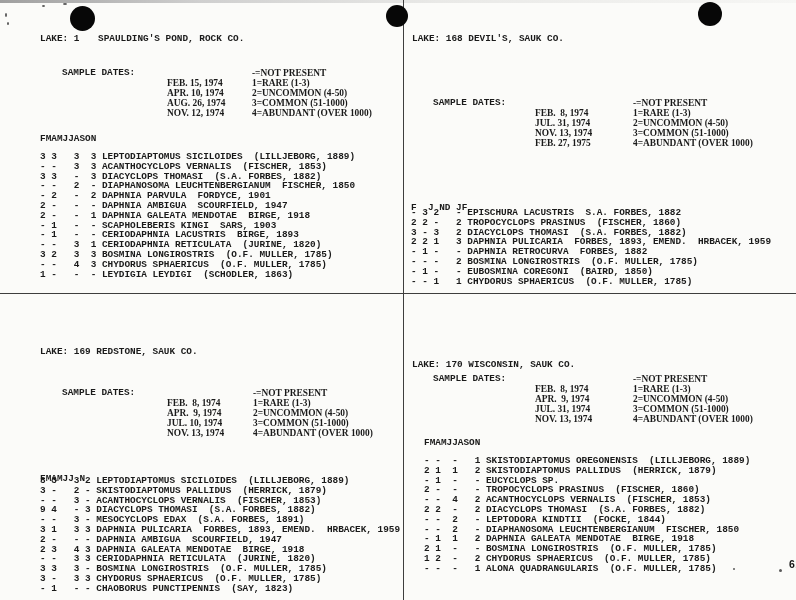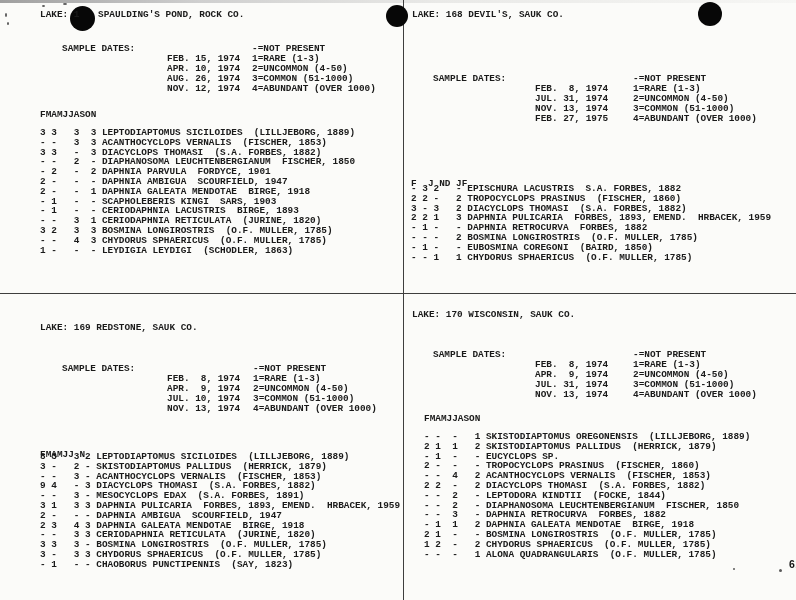--- a/index.html
+++ b/index.html
@@ -1,21 +1,21 @@
 <!DOCTYPE html>
 <html><head>
 <meta charset="utf-8">
 <style>
   html,body{margin:0;padding:0;background:#ffffff;}
   .page{position:relative;width:796px;height:600px;background:#fbfbf9;overflow:hidden;}
   
   .ln{font:700 9.4px/9.8px "Liberation Mono","DejaVu Sans Mono",monospace;
       color:#1a1a1a;white-space:pre;letter-spacing:0;}
-  .abs{position:absolute;}
-  .dl .ln{line-height:10px;}
+  .abs{position:absolute;margin-top:24px;}
+  .dl .ln{line-height:10px;font-family:Liberation Serif, serif;}
   .rows .ln{line-height:9.8px;}
   .vline{position:absolute;left:403px;top:0;width:1px;height:600px;background:#3e3e3e;}
   .hline{position:absolute;left:0;top:293px;width:796px;height:1px;background:#3e3e3e;}
   .hole{position:absolute;background:#070707;border-radius:50%;}
   .scan-edge{position:absolute;left:0;top:0;width:796px;height:3px;
       background:linear-gradient(90deg,#9f9f9f,#cfcfcf 25%,#e9e9e7 55%,#f6f6f4);}
   .speck{position:absolute;background:#5a5a5a;border-radius:50%;}
   .pagenum{position:absolute;font:700 10.5px/11px "Liberation Sans","DejaVu Sans",sans-serif;
       color:#141414;letter-spacing:0.5px;margin-left:45px;}
 </style>
@@ -137,21 +137,21 @@
         <div class="ln"><span>2 -   - - </span><span>DAPHNIA AMBIGUA  SCOURFIELD, 1947</span></div>
         <div class="ln"><span>2 3   4 3 </span><span>DAPHNIA GALEATA MENDOTAE  BIRGE, 1918</span></div>
         <div class="ln"><span>- -   3 3 </span><span>CERIODAPHNIA RETICULATA  (JURINE, 1820)</span></div>
         <div class="ln"><span>3 3   3 - </span><span>BOSMINA LONGIROSTRIS  (O.F. MULLER, 1785)</span></div>
         <div class="ln"><span>3 -   3 3 </span><span>CHYDORUS SPHAERICUS  (O.F. MULLER, 1785)</span></div>
         <div class="ln"><span>- 1   - - </span><span>CHAOBORUS PUNCTIPENNIS  (SAY, 1823)</span></div>
       </div>
   </div>
 
   <div>
-    <div class="ln abs" style="left:412px;top:310px">LAKE: 170 WISCONSIN, SAUK CO.</div>
+    <div class="ln abs" style="left:412px;top:336px">LAKE: 170 WISCONSIN, SAUK CO.</div>
     <div class="ln abs" style="left:433px;top:350px">SAMPLE DATES:</div>
     <div class="abs dl" style="left:535px;top:360px">
 
     <div class="ln">FEB.  8, 1974</div>
         <div class="ln">APR.  9, 1974</div>
         <div class="ln">JUL. 31, 1974</div>
         <div class="ln">NOV. 13, 1974</div>
       </div>
     <div class="abs dl" style="left:633px;top:350px">
 
@@ -165,21 +165,20 @@
     <div class="abs rows" style="left:424px;top:432px">
 
     <div class="ln"><span>- -  -   1 </span><span>SKISTODIAPTOMUS OREGONENSIS  (LILLJEBORG, 1889)</span></div>
         <div class="ln"><span>2 1  1   2 </span><span>SKISTODIAPTOMUS PALLIDUS  (HERRICK, 1879)</span></div>
         <div class="ln"><span>- 1  -   - </span><span>EUCYCLOPS SP.</span></div>
         <div class="ln"><span>2 -  -   - </span><span>TROPOCYCLOPS PRASINUS  (FISCHER, 1860)</span></div>
         <div class="ln"><span>- -  4   2 </span><span>ACANTHOCYCLOPS VERNALIS  (FISCHER, 1853)</span></div>
         <div class="ln"><span>2 2  -   2 </span><span>DIACYCLOPS THOMASI  (S.A. FORBES, 1882)</span></div>
         <div class="ln"><span>- -  2   - </span><span>LEPTODORA KINDTII  (FOCKE, 1844)</span></div>
         <div class="ln"><span>- -  2   - </span><span>DIAPHANOSOMA LEUCHTENBERGIANUM  FISCHER, 1850</span></div>
-        <div class="ln"><span>- -  3   - </span><span>DAPHNIA RETROCURVA  FORBES, 1882</span></div>
         <div class="ln"><span>- 1  1   2 </span><span>DAPHNIA GALEATA MENDOTAE  BIRGE, 1918</span></div>
         <div class="ln"><span>2 1  -   - </span><span>BOSMINA LONGIROSTRIS  (O.F. MULLER, 1785)</span></div>
         <div class="ln"><span>1 2  -   2 </span><span>CHYDORUS SPHAERICUS  (O.F. MULLER, 1785)</span></div>
         <div class="ln"><span>- -  -   1 </span><span>ALONA QUADRANGULARIS  (O.F. MULLER, 1785)</span></div>
       </div>
   </div>
 
   <div class="pagenum" style="left:744px;top:559px">61</div>
 
 </div>

